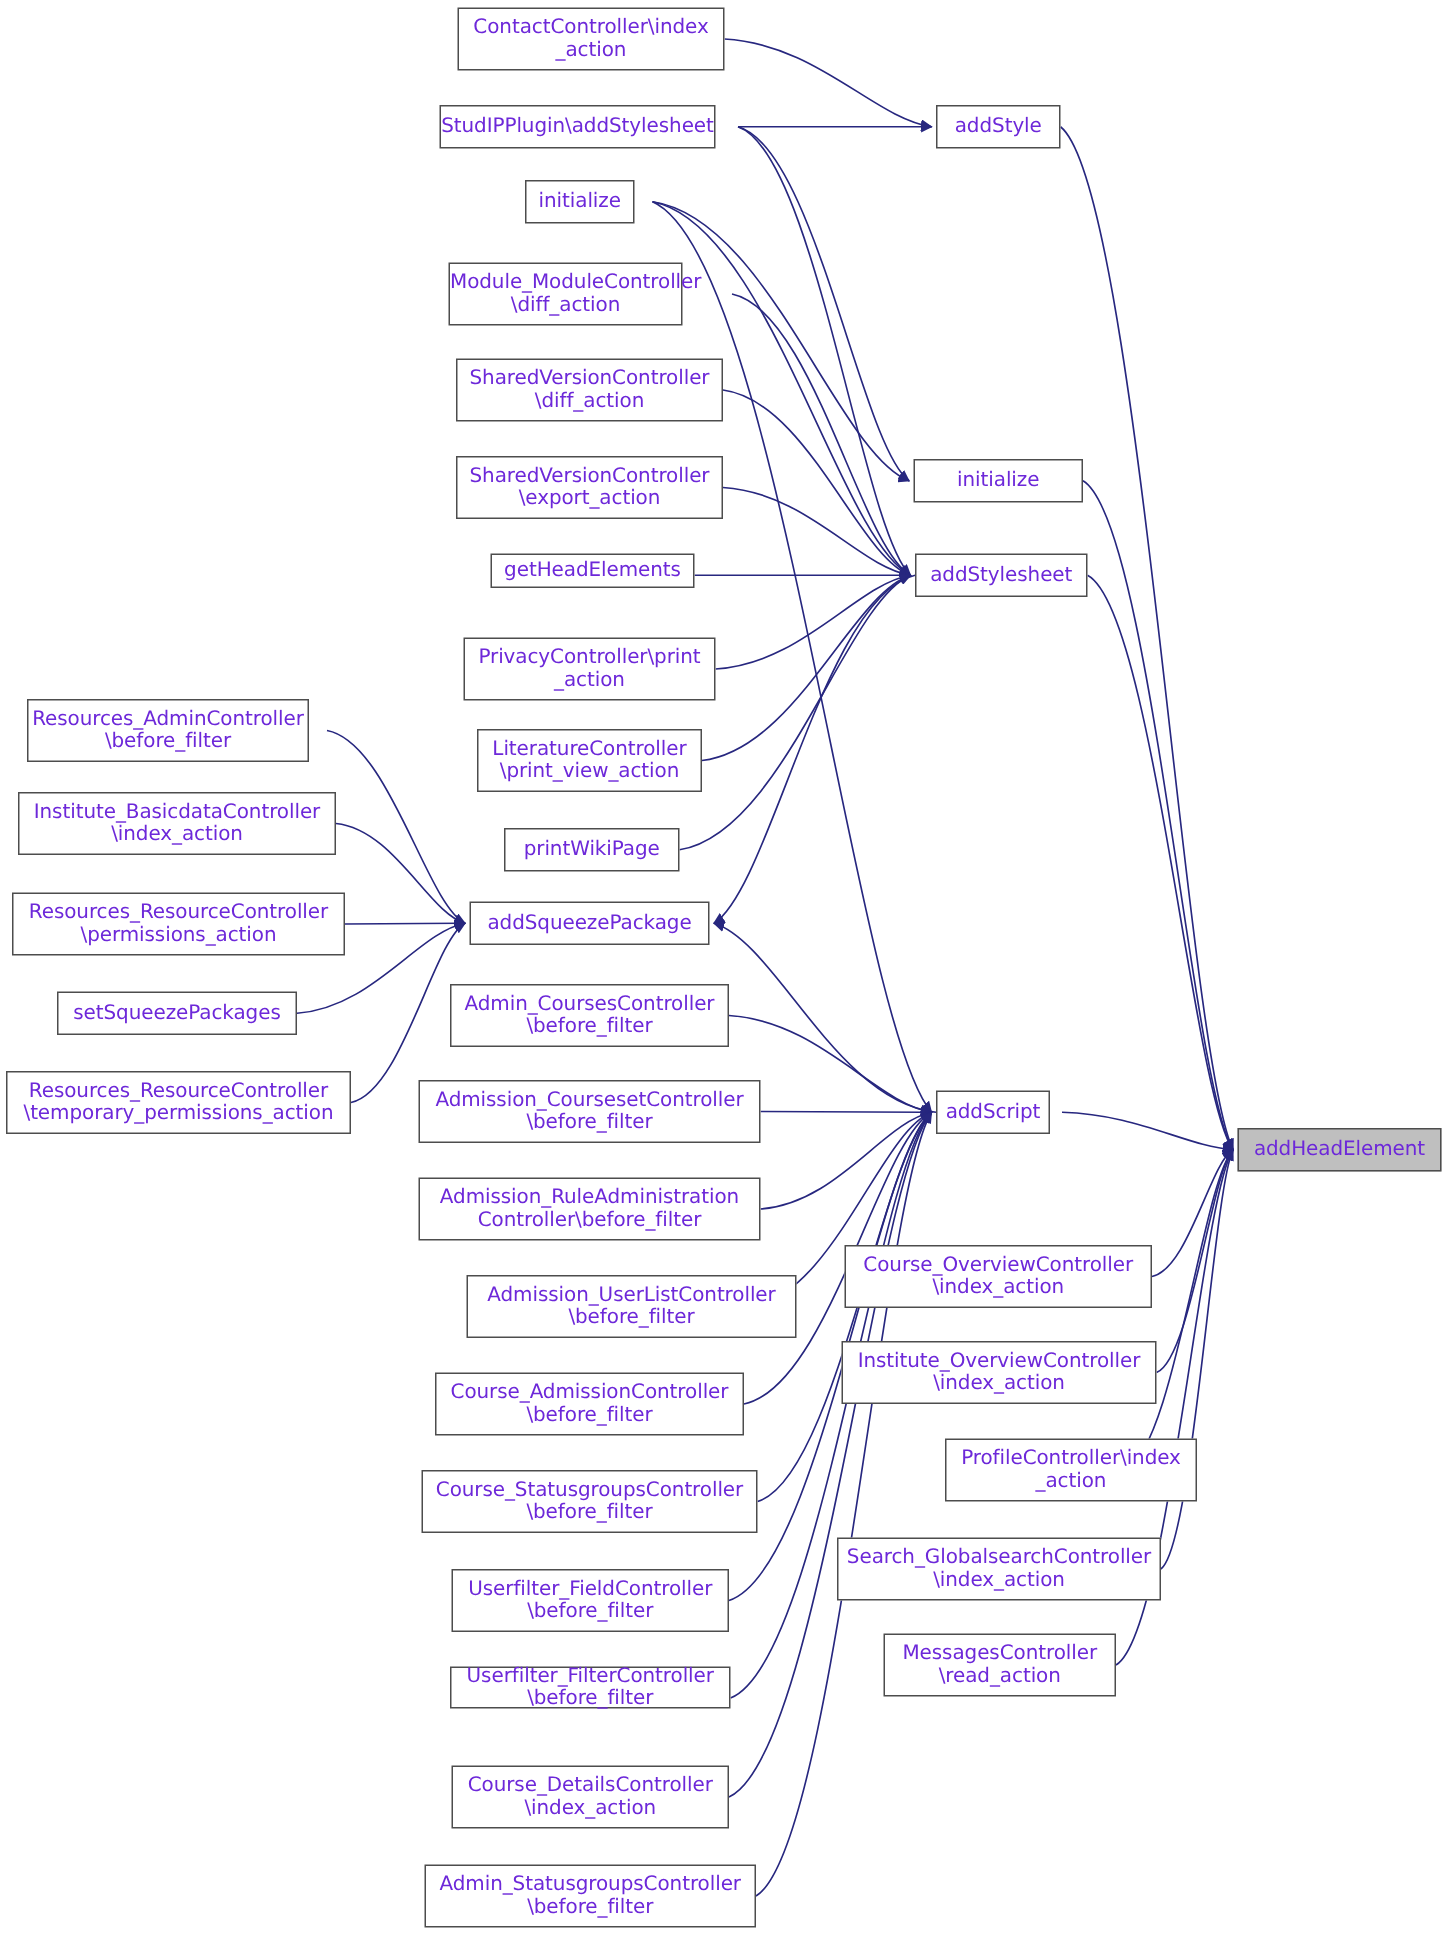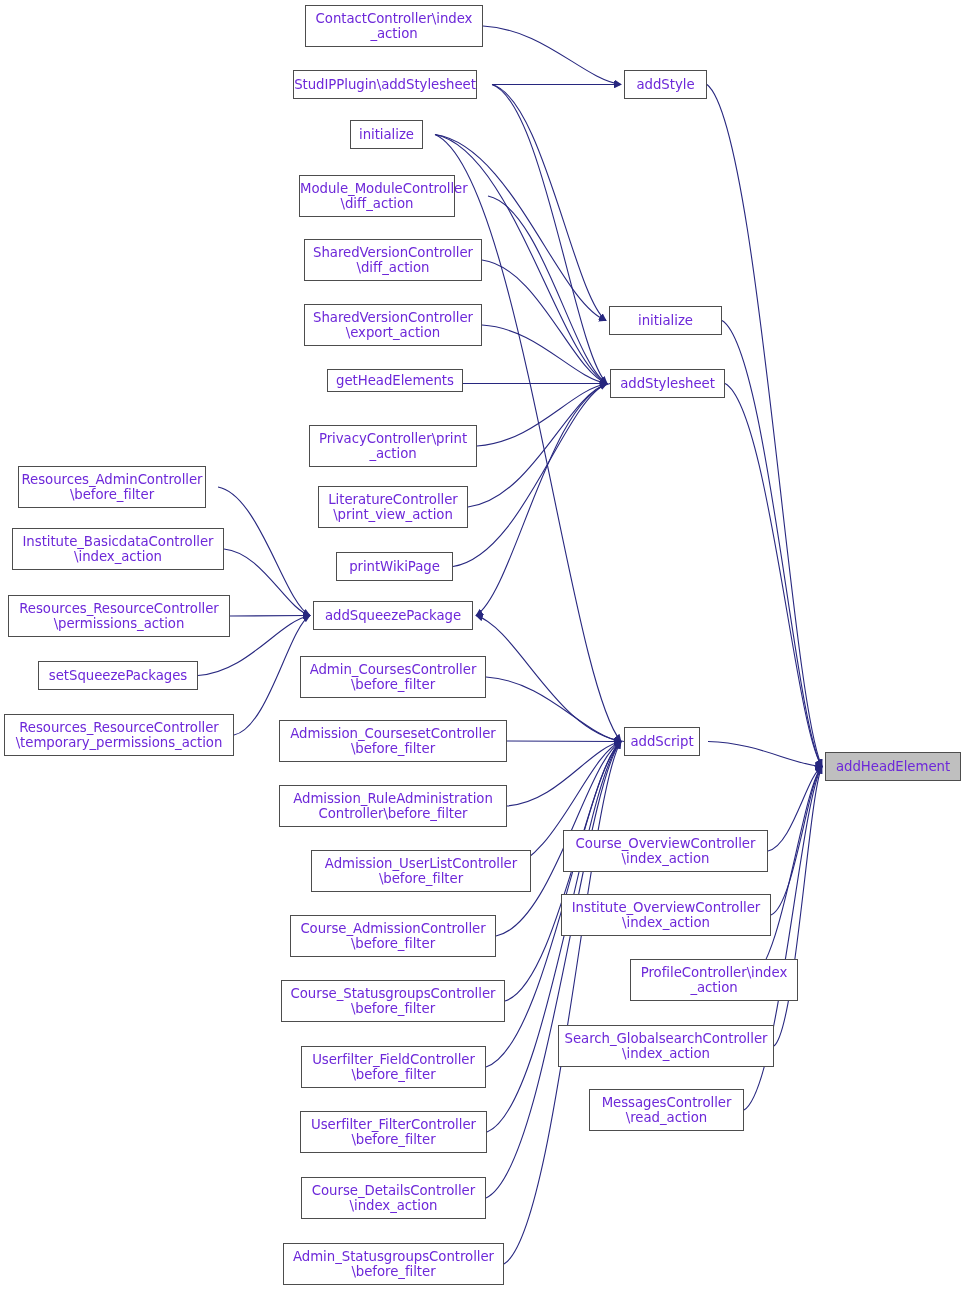--- a/index.html
+++ b/index.html
@@ -136,21 +136,21 @@
       <div class="node" style="left: 279px; top: 785px; width: 228px; height: 42px;"><span class="node-label">Admission_RuleAdministration
 Controller\before_filter</span></div>
       <div class="node" style="left: 285px; top: 850px; width: 220px; height: 42px; margin-left: 26px;"><span class="node-label">Admission_UserListController
 \before_filter</span></div>
       <div class="node" style="left: 290px; top: 915px; width: 206px; height: 42px;"><span class="node-label">Course_AdmissionController
 \before_filter</span></div>
       <div class="node" style="left: 281px; top: 980px; width: 224px; height: 42px;"><span class="node-label">Course_StatusgroupsController
 \before_filter</span></div>
       <div class="node" style="left: 301px; top: 1046px; width: 185px; height: 42px;"><span class="node-label">Userfilter_FieldController
 \before_filter</span></div>
-      <div class="node" style="left: 300px; top: 1111px; width: 187px; height: 42px;"><span class="node-label">Userfilter_FilterController
+      <div class="node" style="left: 300px; top: 1111px; width: 187px; height: 28px;"><span class="node-label">Userfilter_FilterController
 \before_filter</span></div>
       <div class="node" style="left: 301px; top: 1177px; width: 185px; height: 42px;"><span class="node-label">Course_DetailsController
 \index_action</span></div>
       <div class="node" style="left: 283px; top: 1243px; width: 221px; height: 42px;"><span class="node-label">Admin_StatusgroupsController
 \before_filter</span></div>
       <div class="node" style="left: 624px; top: 70px; width: 83px; height: 29px;"><span class="node-label">addStyle</span></div>
       <div class="node" style="left: 609px; top: 306px; width: 113px; height: 29px;"><span class="node-label">initialize</span></div>
       <div class="node" style="left: 610px; top: 369px; width: 115px; height: 29px;"><span class="node-label">addStylesheet</span></div>
       <div class="node" style="left: 624px; top: 727px; width: 76px; height: 29px;"><span class="node-label">addScript</span></div>
       <div class="node" style="left: 563px; top: 830px; width: 205px; height: 42px;"><span class="node-label">Course_OverviewController

